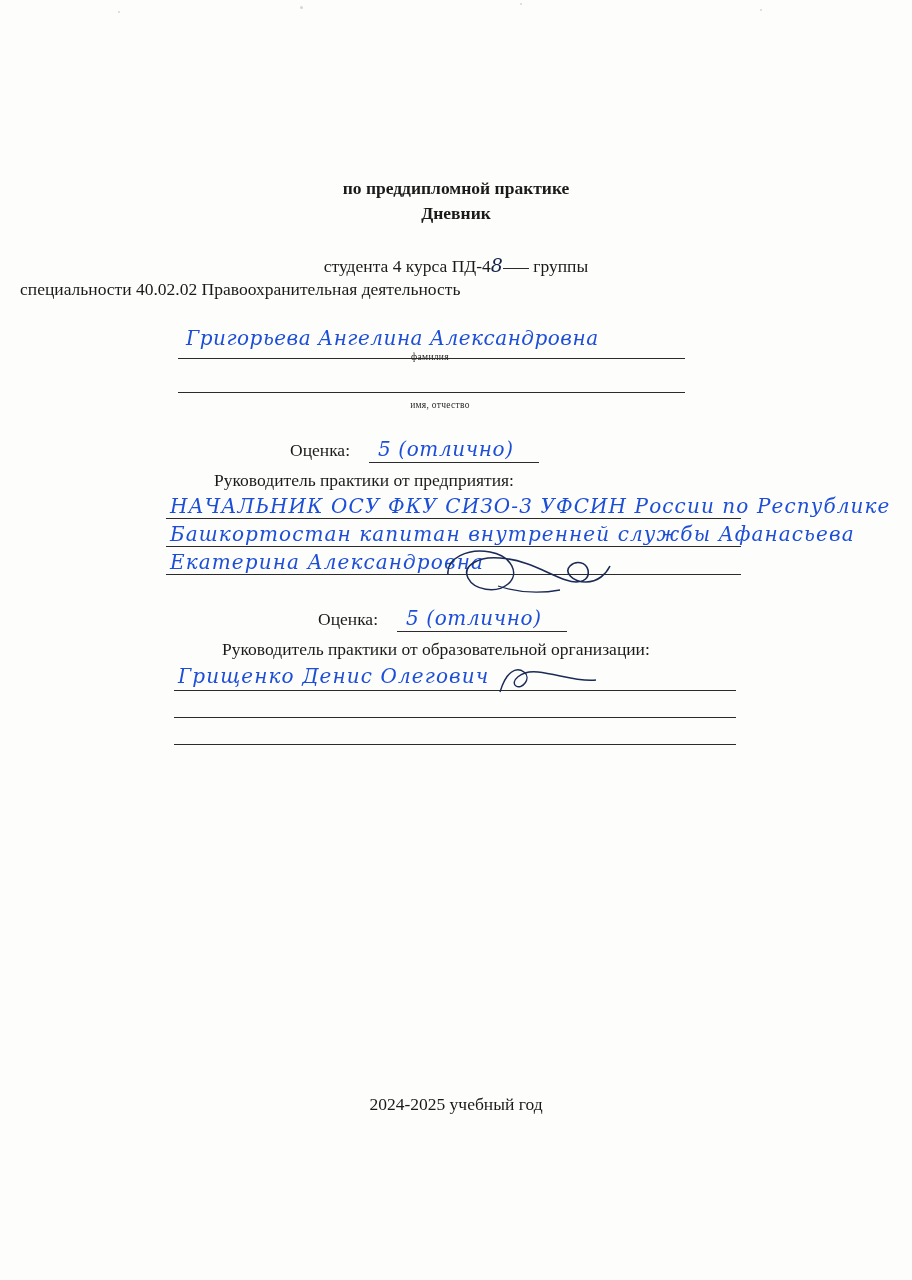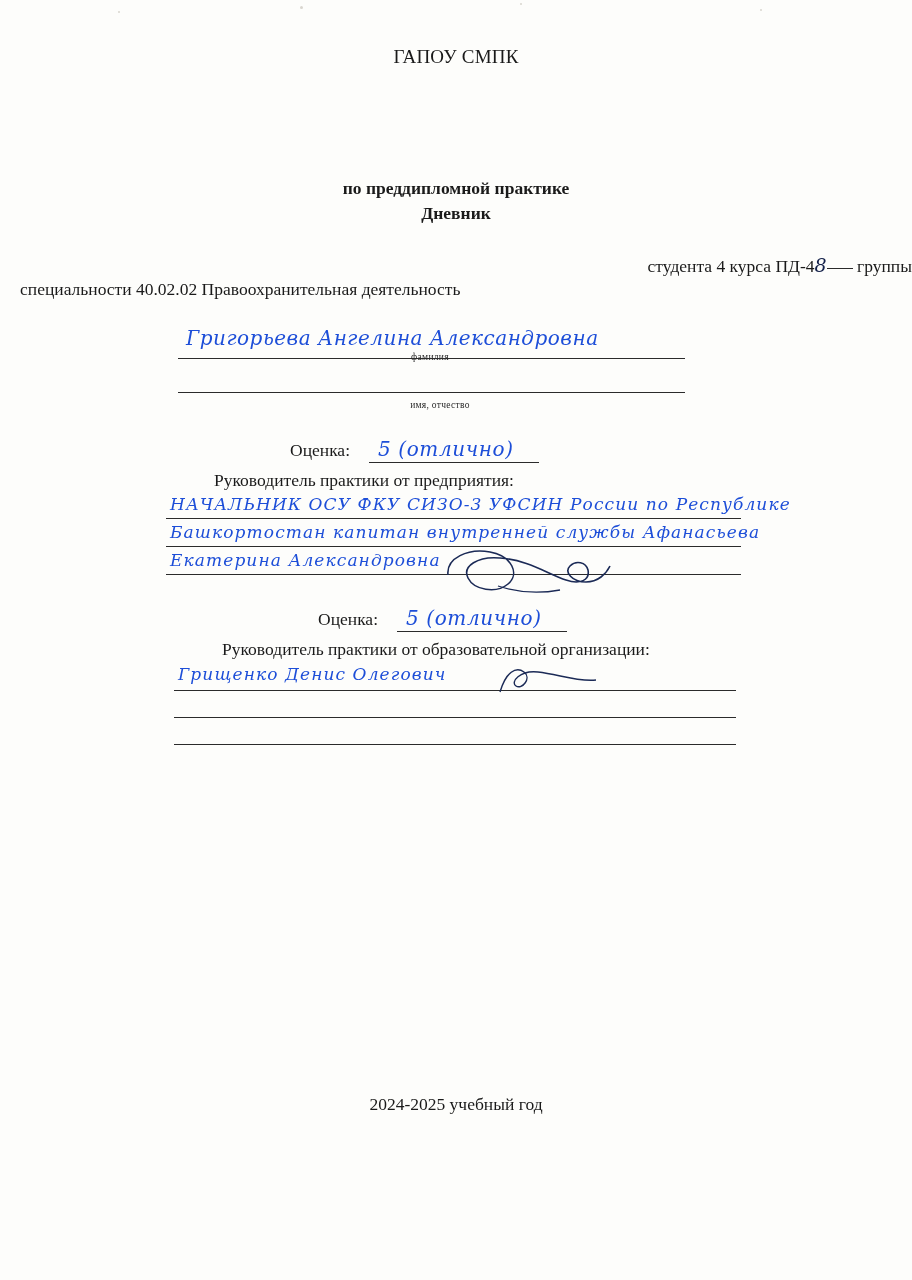--- a/index.html
+++ b/index.html
@@ -53,21 +53,21 @@
     font-weight: bold;
     font-size: 17.5px;
     line-height: 25px;
   }
 
   .student-line {
     position: absolute;
     top: 252px;
     left: 0;
     width: 912px;
-    text-align: right;
+    text-align: center;
     font-size: 17.5px;
     line-height: 27px;
   }
   .group-hand {
     font-family: "DejaVu Serif", serif;
     font-style: italic;
     font-size: 19px;
     color: #14214a;
   }
   .spec-line {
@@ -101,21 +101,21 @@
 
   
   .hand {
     position: absolute;
     font-family: "DejaVu Serif", serif;
     font-style: italic;
     color: #1d4ed8;
     white-space: nowrap;
   }
   .hand.big { font-size: 20px; letter-spacing: 0.5px; }
-  .hand.caps { font-size: 17px; letter-spacing: 1.1px; }
+  .hand.caps { font-size: 20px; letter-spacing: 1.1px; }
   .hand.grade { font-size: 20px; letter-spacing: 0.6px; }
 
   .signature {
     position: absolute;
     color: #1b2a56;
   }
 
   .year {
     position: absolute;
     top: 1094px;
@@ -129,21 +129,20 @@
 </head>
 <body>
 
 <div class="page">
 
   <div class="scan-mark sm1"></div>
   <div class="scan-mark sm2"></div>
   <div class="scan-mark sm3"></div>
   <div class="scan-mark sm4"></div>
 
-  <div class="org-title">ГАПОУ СМПК</div>
 
   <div class="doc-title">
     <div>по преддипломной практике</div>
     <div>Дневник</div>
   </div>
 
   <div class="student-line">
     <span>студента 4 курса ПД-4</span><span class="group-hand">8</span><span style="display:inline-block;width:26px;border-bottom:1.1px solid #2b2b2b;vertical-align:3px;"></span>
     <span>группы</span>
   </div>

